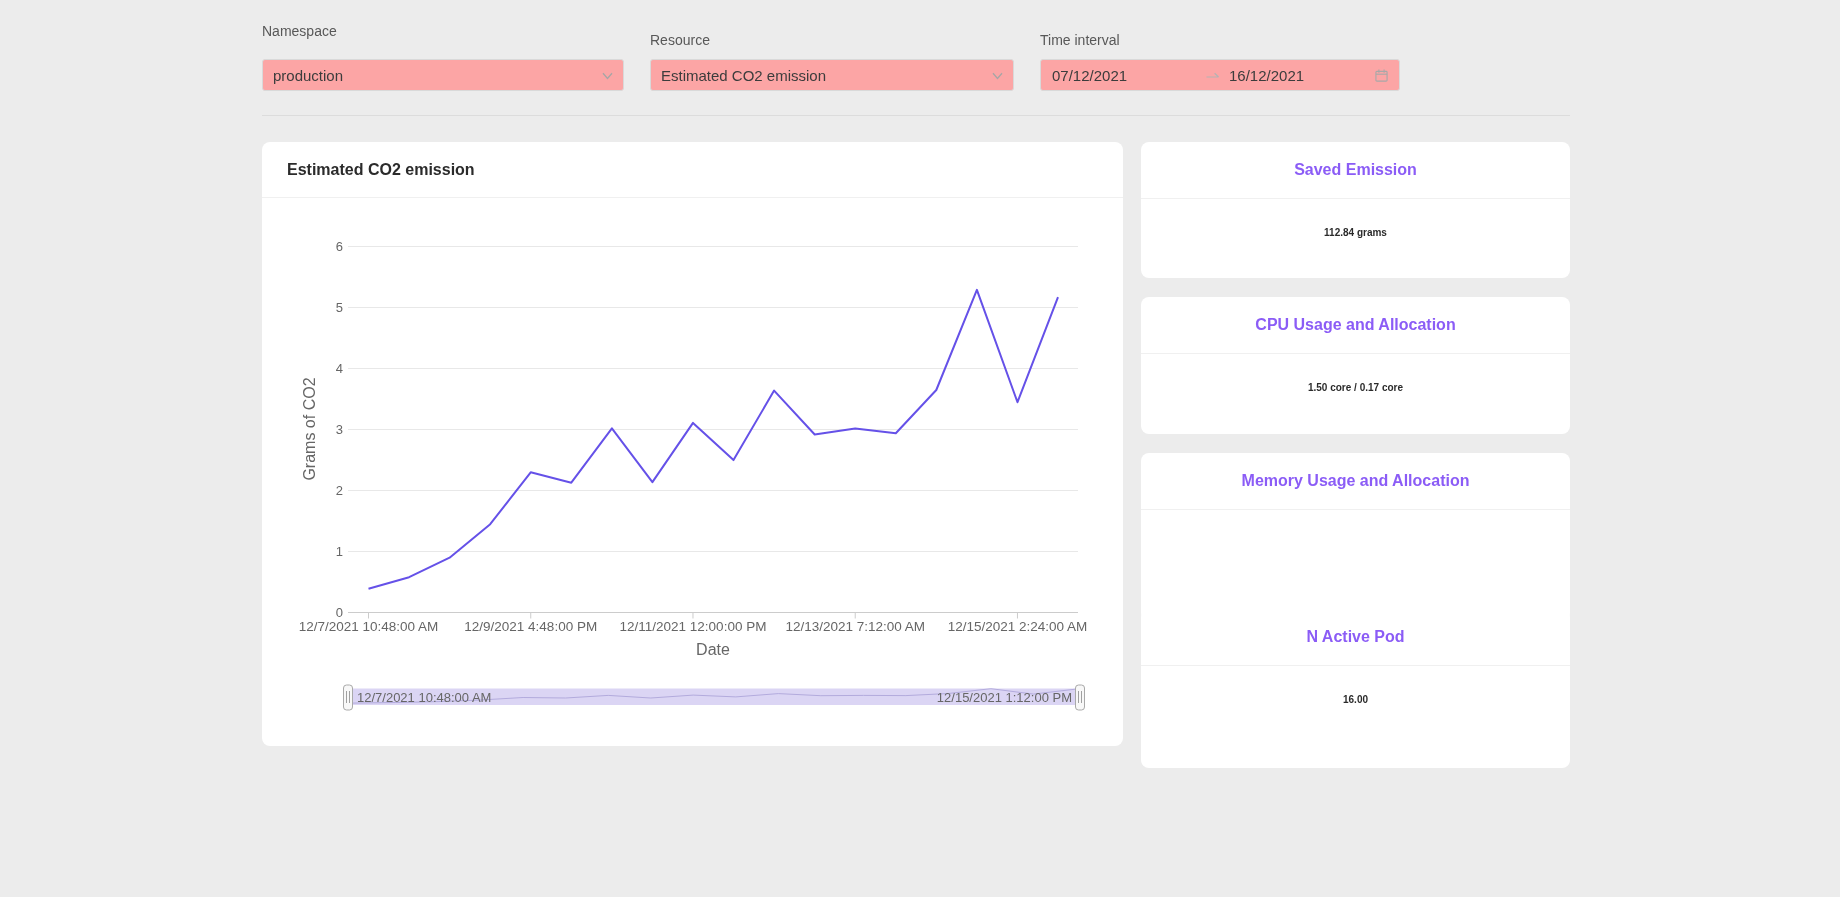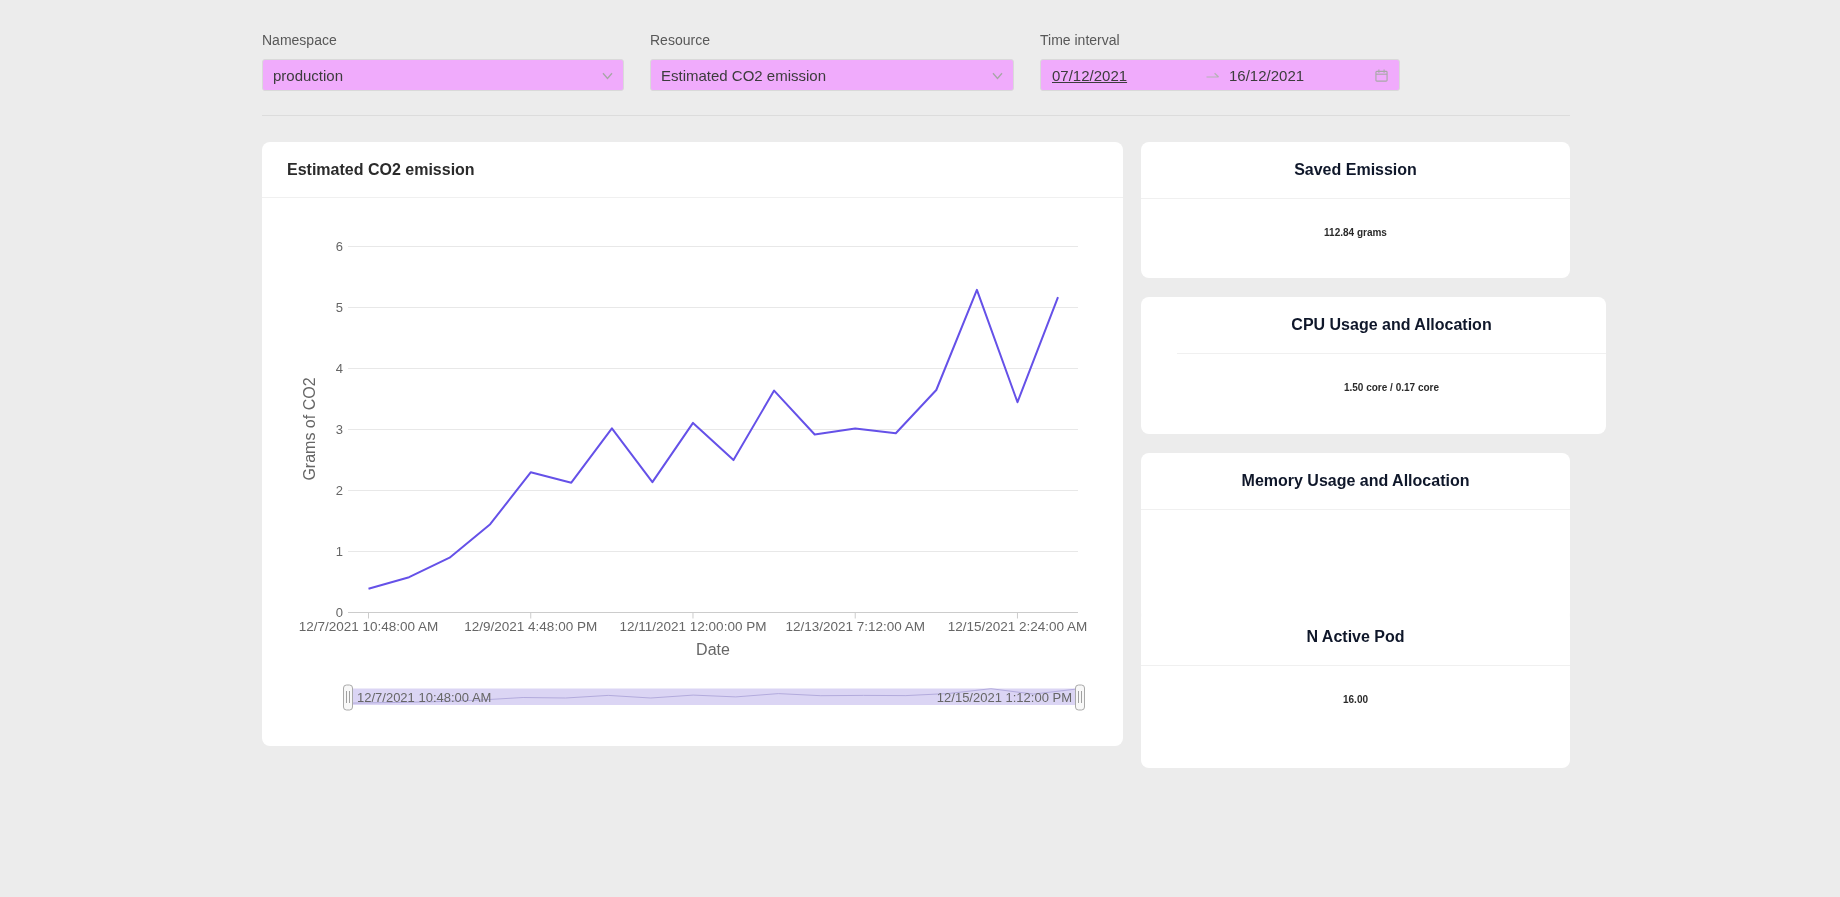--- a/index.html
+++ b/index.html
@@ -1,45 +1,45 @@
 <!DOCTYPE html>
 <html><head>
 <meta charset="utf-8">
 <style>
   html,body{margin:0;padding:0;}
   body{width:1840px;height:897px;background:#ececec;font-family:"Liberation Sans",sans-serif;position:relative;overflow:hidden;}
   .lbl{position:absolute;font-size:14px;color:#585858;}
-  .sel{position:absolute;height:32px;background:#f0abfc;border:1px solid #d9d9d9;border-radius:3px;display:flex;align-items:center;font-size:15px;color:#3c3c3c;padding:0 10px;box-sizing:border-box;}
+  .sel{position:absolute;height:32px;background:#fca5a5;border:1px solid #d9d9d9;border-radius:3px;display:flex;align-items:center;font-size:15px;color:#3c3c3c;padding:0 10px;box-sizing:border-box;}
   .chev{position:absolute;right:10px;top:12px;}
   .divider{position:absolute;left:262px;top:115px;width:1308px;height:1px;background:#dcdcdc;}
   .card{position:absolute;background:#fff;border-radius:8px;}
-  .card .hd{height:56px;border-bottom:1px solid #f0f0f0;display:flex;align-items:center;justify-content:center;font-size:16px;font-weight:700;color:#0f172a;}
+  .card .hd{height:56px;border-bottom:1px solid #f0f0f0;display:flex;align-items:center;justify-content:center;font-size:16px;font-weight:700;color:#8b5cf6;}
   .card .val{margin-top:23px;text-align:center;font-size:10px;font-weight:700;color:#2b2b2b;line-height:22px;}
   .charthd{height:55px;border-bottom:1px solid #f0f0f0;display:flex;align-items:center;font-size:16px;font-weight:700;color:#2b2b2b;padding-left:25px;}
 </style>
 </head>
 <body>
 
-<div class="lbl" style="left:262px;top:32px;">Namespace</div>
+<div class="lbl" style="left:262px;top:23px;">Namespace</div>
 <div class="sel" style="left:262px;top:59px;width:362px;">production
   <svg class="chev" width="11" height="8" viewBox="0 0 11 8">
       <path d="M1 1.2 L5.5 6.4 L10 1.2" fill="none" stroke="#a6a6a6" stroke-width="1.3"></path>
     </svg>
 </div>
 
 <div class="lbl" style="left:650px;top:32px;">Resource</div>
 <div class="sel" style="left:650px;top:59px;width:364px;">Estimated CO2 emission
   <svg class="chev" width="11" height="8" viewBox="0 0 11 8">
       <path d="M1 1.2 L5.5 6.4 L10 1.2" fill="none" stroke="#a6a6a6" stroke-width="1.3"></path>
     </svg>
 </div>
 
 <div class="lbl" style="left:1040px;top:32px;">Time interval</div>
 <div class="sel" style="left:1040px;top:59px;width:360px;color:#3c3c3c;">
-  <span style="position:absolute;left:11px;text-decoration:underline;">07/12/2021</span>
+  <span style="position:absolute;left:11px;">07/12/2021</span>
   <svg style="position:absolute;left:165px;top:11px;" width="14" height="9" viewBox="0 0 14 9">
       <path d="M0.5 6 H12.5 M8.6 2.2 L12.6 6" fill="none" stroke="#b3b3b3" stroke-width="1.2"></path>
     </svg>
   <span style="position:absolute;left:188px;">16/12/2021</span>
   <svg style="position:absolute;right:11px;top:9px;" width="13" height="13" viewBox="0 0 14 14">
     <rect x="1" y="2.5" width="12" height="10.5" rx="1" fill="none" stroke="#a8a8a8" stroke-width="1.2"></rect>
     <line x1="4.2" y1="0.5" x2="4.2" y2="4" stroke="#a8a8a8" stroke-width="1.2"></line>
     <line x1="9.8" y1="0.5" x2="9.8" y2="4" stroke="#a8a8a8" stroke-width="1.2"></line>
     <line x1="1" y1="5.6" x2="13" y2="5.6" stroke="#a8a8a8" stroke-width="1.2"></line>
   </svg>
@@ -102,21 +102,21 @@
     <text x="95" y="559.5">12/7/2021 10:48:00 AM</text>
     <text x="810" y="559.5" text-anchor="end">12/15/2021 1:12:00 PM</text>
   </g>
 </svg>
 </div>
 
 <div class="card" style="left:1141px;top:142px;width:429px;height:136px;">
   <div class="hd">Saved Emission</div>
   <div class="val">112.84 grams</div>
 </div>
-<div class="card" style="left:1141px;top:297px;width:429px;height:137px;padding-left:36px;">
+<div class="card" style="left:1141px;top:297px;width:429px;height:137px;">
   <div class="hd">CPU Usage and Allocation</div>
   <div class="val">1.50 core / 0.17 core</div>
 </div>
 <div class="card" style="left:1141px;top:453px;width:429px;height:168px;">
   <div class="hd">Memory Usage and Allocation</div>
 </div>
 <div class="card" style="left:1141px;top:609px;width:429px;height:159px;">
   <div class="hd">N Active Pod</div>
   <div class="val">16.00</div>
 </div>

